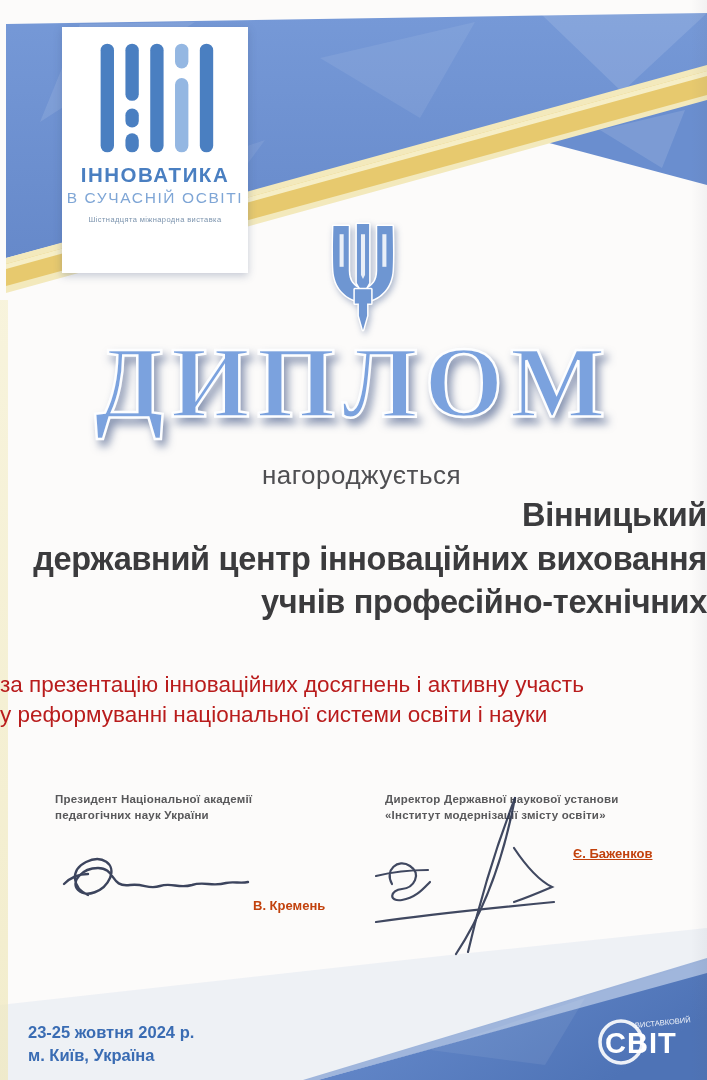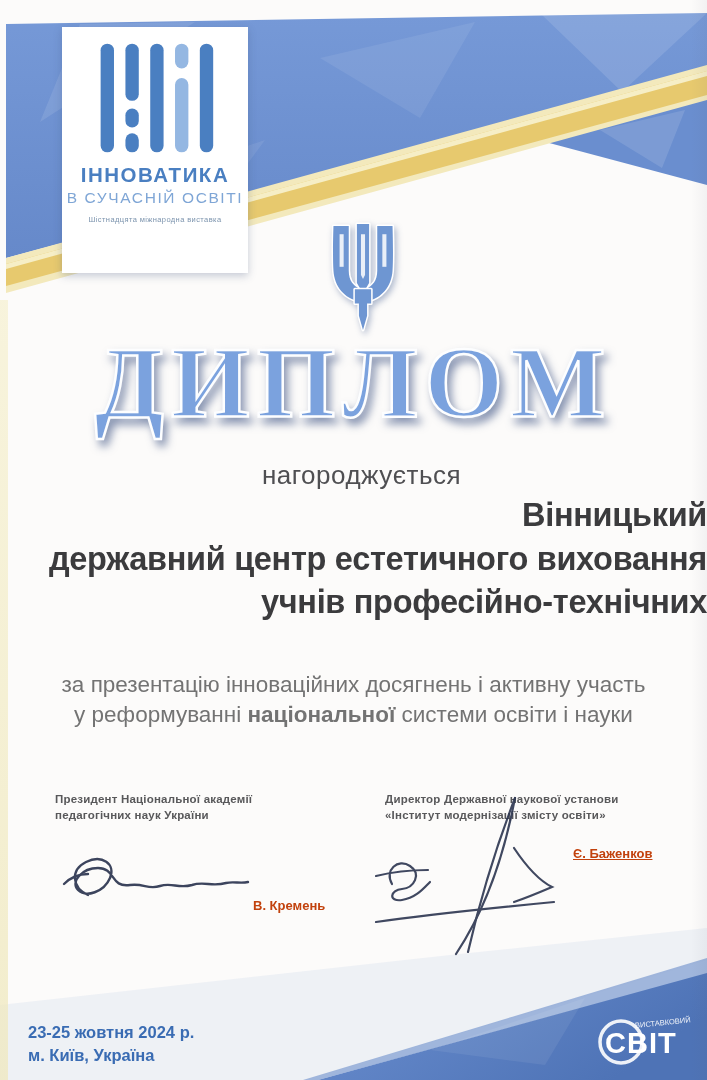--- a/index.html
+++ b/index.html
@@ -42,23 +42,23 @@
     white-space:nowrap;
   }
 
   .awarded-label{left:8px;top:460px;width:707px;text-align:center;
     font-size:26px;color:#4f4f52;letter-spacing:.5px;}
 
   .recipient{left:0;top:494px;width:707px;text-align:right;
     font-weight:bold;color:#3b3b3d;font-size:32.5px;line-height:43.5px;
     letter-spacing:-.3px;white-space:nowrap;}
 
-  .reason{left:0;top:670px;width:707px;text-align:center;
-    font-size:22.5px;line-height:29.5px;color:#737373;white-space:nowrap;}
-  .reason .b{font-weight:bold;margin-top:20px;}
+  .reason{left:0;top:670px;width:707px;text-align:left;
+    font-size:22.5px;line-height:29.5px;color:#b91c1c;white-space:nowrap;}
+  .reason .b{font-weight:normal;margin-top:20px;}
 
   
   .sig-title{font-size:11.5px;line-height:15.5px;font-weight:bold;
     color:#58585a;letter-spacing:.2px;}
   .sig-title-left{left:55px;top:792px;}
   .sig-title-right{left:385px;top:792px;}
   .sig-svg{pointer-events:none;}
   .sig-left{left:58px;top:840px;width:200px;height:85px;}
   .sig-right{left:372px;top:792px;width:212px;height:166px;}
   .sig-name{font-size:13px;font-weight:bold;color:#c2410c;}
@@ -144,21 +144,21 @@
       <path d="M34,12 L38,12 L38,52 L36,56 L34,52 Z"></path>
     </g>
   </svg>
 
   <div class="abs diploma-title">ДИПЛОМ</div>
 
   <div class="abs awarded-label">нагороджується</div>
 
   <div class="abs recipient">
     <div>Вінницький</div>
-    <div>державний центр естетичного виховання</div>
+    <div>державний центр інноваційних виховання</div>
     <div>учнів професійно-технічних</div>
   </div>
 
   <div class="abs reason">
     <div>за презентацію інноваційних досягнень і активну участь</div>
     <div><span>у реформуванні </span><span class="b">національної</span><span> системи освіти і науки</span></div>
   </div>
 
   <div class="abs sig-title sig-title-left">
     <div>Президент Національної академії</div>

